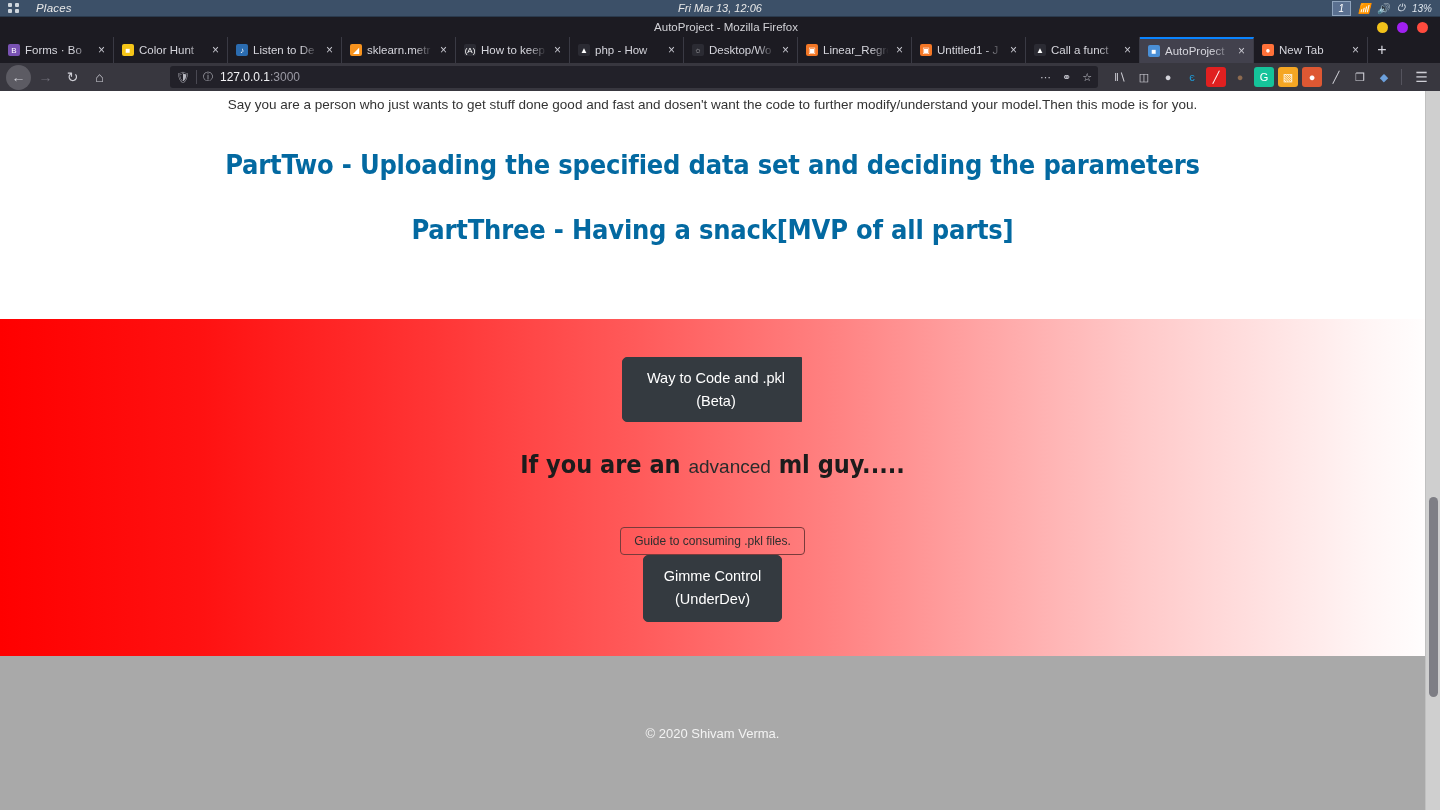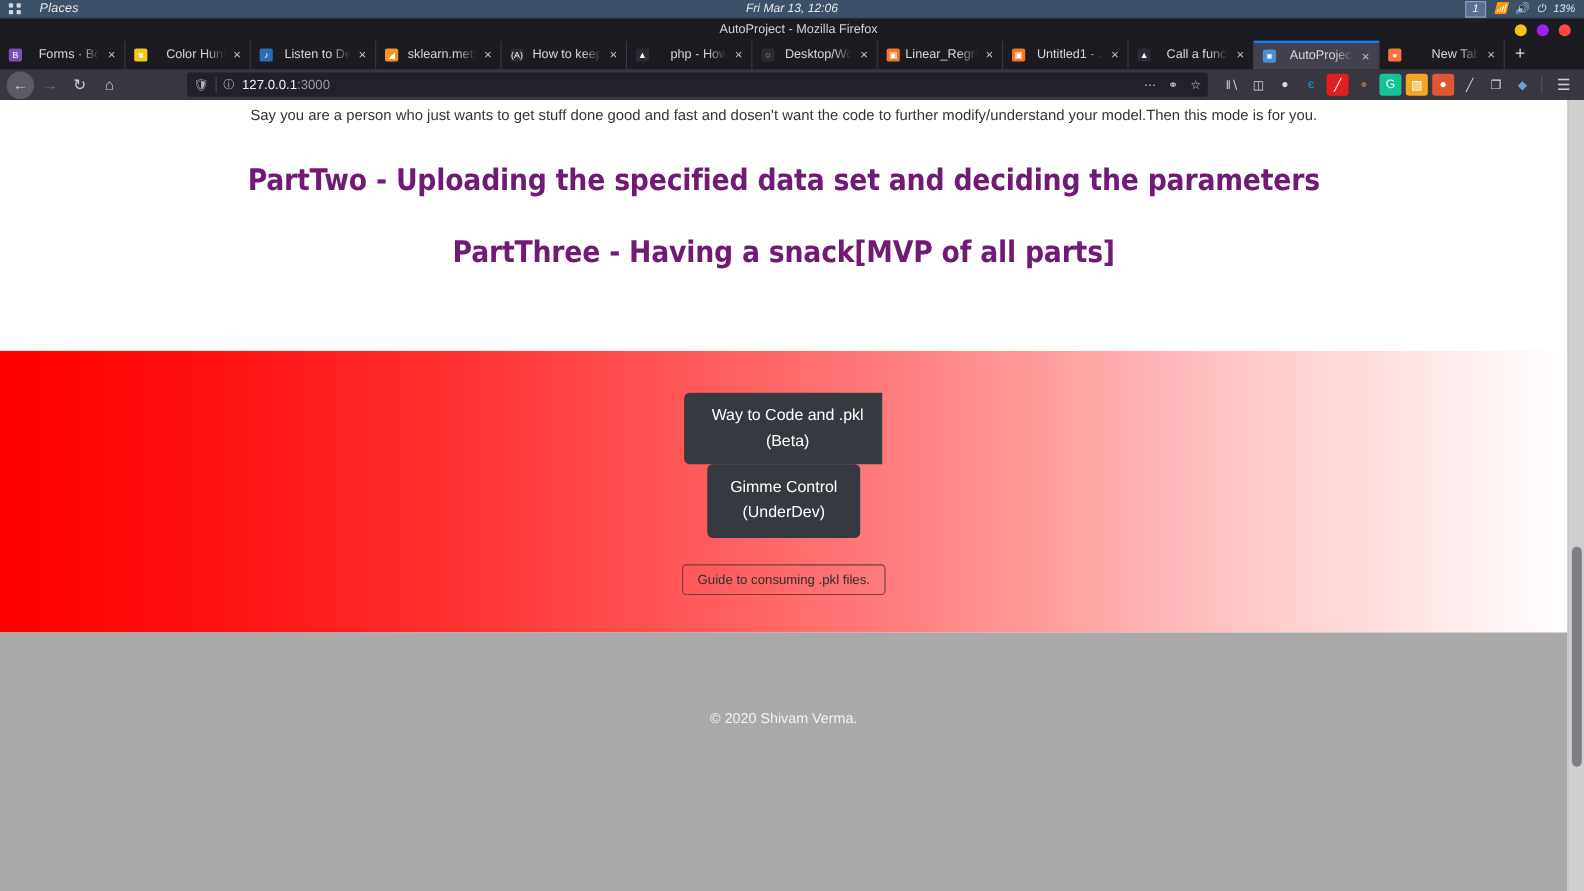--- a/index.html
+++ b/index.html
@@ -83,21 +83,20 @@
   .tab .favicon {
     width: 12px; height: 12px; flex: 0 0 12px;
     margin-right: 5px; border-radius: 2px;
     display: flex; align-items: center; justify-content: center;
     font-size: 8px; color: #fff; overflow: hidden;
   }
   .tab .tab-title {
     flex: 1 1 auto; white-space: nowrap; overflow: hidden;
     -webkit-mask-image: linear-gradient(to right, #000 72%, transparent 98%);
     mask-image: linear-gradient(to right, #000 72%, transparent 98%);
-    text-align: right;
   }
   .tab .tab-close {
     flex: 0 0 13px; text-align: center; font-size: 12px;
     color: #c9c9d1; margin-left: 3px; line-height: 1;
   }
   #newtab-btn {
     width: 28px; display: flex; align-items: center; justify-content: center;
     color: #d8d8e0; font-size: 16px;
   }
 
@@ -160,21 +159,21 @@
     font-size: 13.5px; line-height: 1.5; color: #333;
   }
   .bullet-row {
     margin-top: 24px; font-size: 13.5px; color: #212529;
   }
   .bullet-row span.dot { margin-right: 7px; font-size: 12px; }
   h2.part {
     font-family: "DejaVu Sans Condensed", "Liberation Sans Narrow", "Liberation Sans", sans-serif;
     font-stretch: condensed;
     font-weight: 700; font-size: 27px; letter-spacing: -0.2px;
-    color: #701a75; margin-top: 34px; margin-bottom: 14px;
+    color: #0369a1; margin-top: 34px; margin-bottom: 14px;
   }
   .part-desc {
     font-family: "Liberation Sans Narrow", "Liberation Sans", sans-serif;
     font-stretch: condensed;
     font-size: 13px; color: #343a40;
   }
 
   
   #hero {
     background: linear-gradient(to right, #ff0000 0%, #ff1111 14%, #ff3434 30%,
@@ -378,31 +377,36 @@
       </div>
 
       <div id="hero">
         <div class="btn-row">
           <div class="dark-btn left">
             <div>Way to Code and .pkl</div>
             <div>(Beta)</div>
           </div>
         </div>
 
+        <div id="hero-tagline">
+          <span>If you are an</span>
+          <span class="normal-word">advanced</span>
+          <span>ml guy.....</span>
+        </div>
+
+        <div>
+          <div id="guide-btn">Guide to consuming .pkl files.</div>
+        </div>
 
         <div>
           <div id="gimme-btn">
             <div>Gimme Control</div>
             <div>(UnderDev)</div>
           </div>
         </div>
-
-        <div>
-          <div id="guide-btn">Guide to consuming .pkl files.</div>
-        </div>
       </div>
 
       <div id="footer">
         <div id="footer-text">© 2020 Shivam Verma.</div>
       </div>
 
     </div>
 
     <div id="scrollbar">
       <div id="scroll-thumb"></div>

